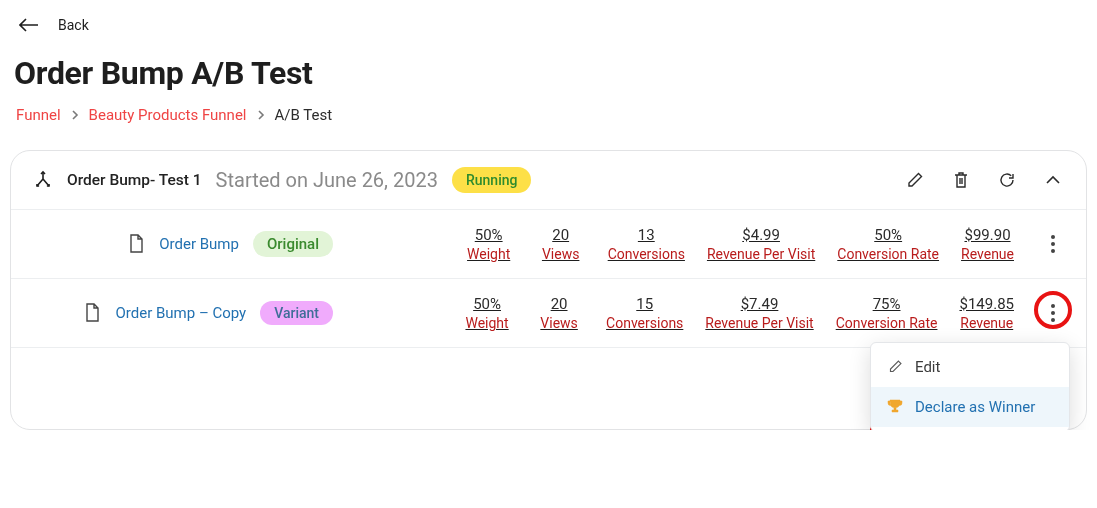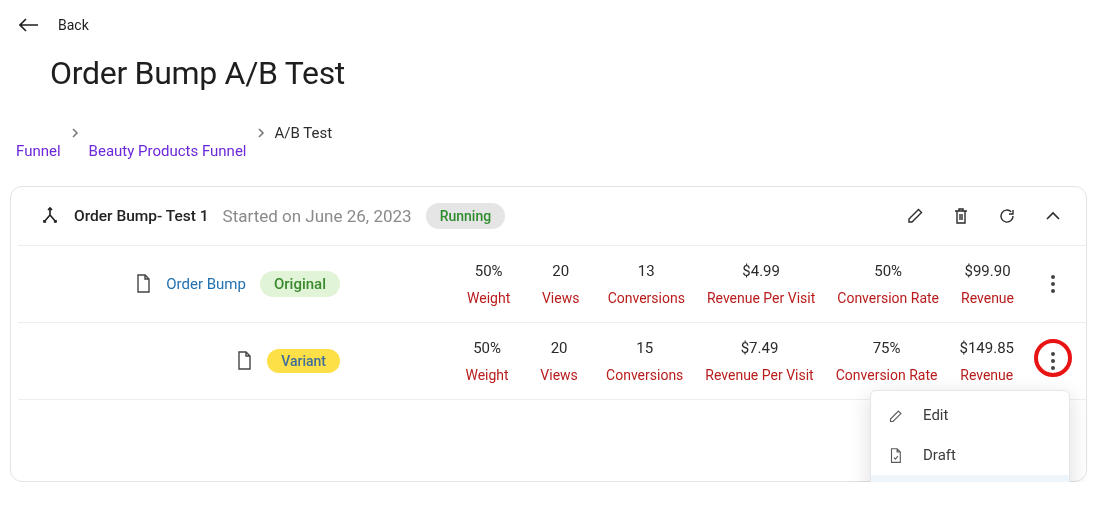--- a/index.html
+++ b/index.html
@@ -6,57 +6,57 @@
   body {
     font-family: -apple-system, BlinkMacSystemFont, "Segoe UI", Roboto, Helvetica, Arial, sans-serif;
     background: #fff;
     color: #1e1e1e;
     width: 1097px;
     padding: 0 10px;
   }
   .back-row { display: flex; align-items: center; gap: 18px; padding: 14px 8px 6px 8px; }
   .back-row .arrow { width: 22px; height: 22px; display: flex; align-items: center; justify-content: center; color: #1e1e1e; cursor: pointer; }
   .back-row .back-text { font-size: 14px; color: #1e1e1e; cursor: pointer; }
-  h1.page-title { font-size: 32px; font-weight: 400; padding: 12px 4px 8px 4px; letter-spacing: -0.3px; margin-left: 36px; }
+  h1.page-title { font-size: 32px; font-weight: 700; padding: 12px 4px 8px 4px; letter-spacing: -0.3px; }
   .breadcrumb { display: flex; align-items: center; gap: 10px; padding: 6px 6px 26px 6px; font-size: 15px; }
-  .breadcrumb a { color: #6d28d9; text-decoration: none; cursor: pointer; margin-top: 36px; }
+  .breadcrumb a { color: #ef4444; text-decoration: none; cursor: pointer; }
   .breadcrumb .sep { color: #6b6b6b; font-size: 12px; }
   .breadcrumb .current { color: #2c2c2c; }
-  .panel { border: 1px solid #e2e3e5; border-radius: 12px; overflow: visible; padding-left: 7px; }
+  .panel { border: 1px solid #e2e3e5; border-radius: 20px; overflow: visible; }
   .panel-header { display: flex; align-items: center; padding: 16px 22px; gap: 18px; }
   .panel-header .ph-left { display: flex; align-items: center; gap: 14px; }
   .panel-header .test-name { font-size: 15.5px; font-weight: 500; color: #222; }
-  .panel-header .started { font-size: 17px; color: #8a8a8a; }
+  .panel-header .started { font-size: 20px; color: #8a8a8a; }
   .badge { display: inline-flex; align-items: center; padding: 5px 14px; border-radius: 14px; font-size: 14px; font-weight: 500; }
-  .badge.running { background: #e5e5e5; color: #2e8b2e; }
+  .badge.running { background: #fde047; color: #2e8b2e; }
   .badge.original { background: #e2f4d7; color: #3a8a2e; font-size: 15px; padding: 4px 14px;}
-  .badge.variant { background: #fde047; color: #3f6e98; font-size: 14px; padding: 4px 14px;}
+  .badge.variant { background: #f0abfc; color: #3f6e98; font-size: 14px; padding: 4px 14px;}
   .panel-header .spacer { flex: 1; }
   .hact { display: flex; gap: 24px; align-items: center; }
   .iconbtn { width: 22px; height: 22px; display: flex; align-items: center; justify-content: center; color: #2b2b2b; cursor: pointer; }
   .row { display: flex; align-items: center; padding: 16px 22px; border-top: 1px solid #eceef0; gap: 8px; position: relative; }
   .row .rleft { display: flex; align-items: center; gap: 14px; flex: 0 0 300px; justify-content: flex-end; }
   .doc-icon { width: 18px; height: 20px; color: #444; }
   .rlink { color: #2271b1; text-decoration: none; font-size: 15px; cursor: pointer; }
   .metrics { display: flex; gap: 2px; flex: 1; justify-content: flex-end; align-items: center; }
-  .metric { display: flex; flex-direction: column; align-items: center; gap: 10px; padding: 0 10px; min-width: 70px; }
+  .metric { display: flex; flex-direction: column; align-items: center; gap: 2px; padding: 0 10px; min-width: 70px; text-decoration: underline; }
   .metric .val { font-size: 15px; color: #2b2b2b; }
   .metric .lab { font-size: 14px; color: #b91c1c; white-space: nowrap; }
   .kebab { width: 22px; display: flex; flex-direction: column; align-items: center; gap: 3px; cursor: pointer; padding: 6px 2px; border-radius: 50%; }
   .kebab span { width: 4px; height: 4px; border-radius: 50%; background: #444; }
   .kebab-wrap { position: relative; margin-left: 10px;}
   .highlight-ring { position: absolute; top: -7px; left: -8px; width: 38px; height: 38px; border: 4px solid #e81313; border-radius: 50%; pointer-events: none; }
   .footer-row { padding: 20px 22px 24px 22px; display: flex; justify-content: flex-end; border-top: 1px solid #eceef0; }
   .dist-btn { border: 1.5px solid #2271b1; color: #2271b1; background: #fff; padding: 9px 18px; border-radius: 6px; font-size: 15px; cursor: pointer; font-weight: 500;}
   .dropdown {
     position: absolute; top: 44px; right: -6px; width: 200px;
     background: #fff; border: 1px solid #e4e6e9; border-radius: 6px;
     box-shadow: 0 6px 22px rgba(0,0,0,0.14); z-index: 10; padding: 4px 0;
   }
-  .dd-item { display: flex; align-items: flex-end; gap: 20px; padding: 11px 16px; font-size: 15px; color: #3b3b3b; cursor: pointer; }
+  .dd-item { display: flex; align-items: flex-start; gap: 12px; padding: 11px 16px; font-size: 15px; color: #3b3b3b; cursor: pointer; }
   .dd-item.winner { background: #eef6fb; color: #2271b1; }
   .dd-item .dd-icon { width: 16px; height: 16px; display: flex; align-items: center; justify-content: center; }
   .arrow-ann { position: absolute; pointer-events: none; }
   svg { display: block; }
 </style>
 </head>
 <body>
 
 <div class="back-row">
   <span class="arrow">
@@ -171,20 +171,21 @@
     </div>
   </div>
 
   <div class="row">
     <div class="rleft">
       <span class="doc-icon">
         <svg width="18" height="20" viewBox="0 0 18 20" fill="none" stroke="currentColor" stroke-width="1.4">
             <path d="M4 1 H11 L15 5 V18 H4 Z M11 1 V5 H15"></path>
           </svg>
       </span>
+      <a class="rlink">Order Bump – Copy</a>
       <span class="badge variant">Variant</span>
     </div>
     <div class="metrics">
       <div class="metric">
           <span class="val">50%</span>
           <span class="lab">Weight</span>
         </div>
       <div class="metric">
           <span class="val">20</span>
           <span class="lab">Views</span>
@@ -216,28 +217,20 @@
 
       <div class="dropdown">
         <div class="dd-item">
           <span class="dd-icon">
             <svg width="15" height="15" viewBox="0 0 18 18" fill="none" stroke="#5a5a5a" stroke-width="1.4">
                 <path d="M12.5 2.5 L15.5 5.5 L6 15 H3 V12 Z"></path>
               </svg>
           </span>
           <span>Edit</span>
         </div>
-        <div class="dd-item">
-          <span class="dd-icon">
-            <svg width="15" height="16" viewBox="0 0 18 20" fill="none" stroke="#5a5a5a" stroke-width="1.4">
-                <path d="M4 1 H11 L15 5 V18 H4 Z M11 1 V5 H15 M7 12 L9 14 L12 10"></path>
-              </svg>
-          </span>
-          <span>Draft</span>
-        </div>
         <div class="dd-item winner">
           <span class="dd-icon">
             <svg width="16" height="16" viewBox="0 0 16 16" fill="#f0a72e">
                 <path d="M3 2 H13 V5 A5 5 0 0 1 8 10 A5 5 0 0 1 3 5 Z M7 10 H9 V12 H11 V14 H5 V12 H7 Z M3 3 H1 V5 A2.5 2.5 0 0 0 3.5 7.5 M13 3 H15 V5 A2.5 2.5 0 0 1 12.5 7.5" stroke="#f0a72e" stroke-width="0.5"></path>
               </svg>
           </span>
           <span>Declare as Winner</span>
         </div>
       </div>
     </div>

